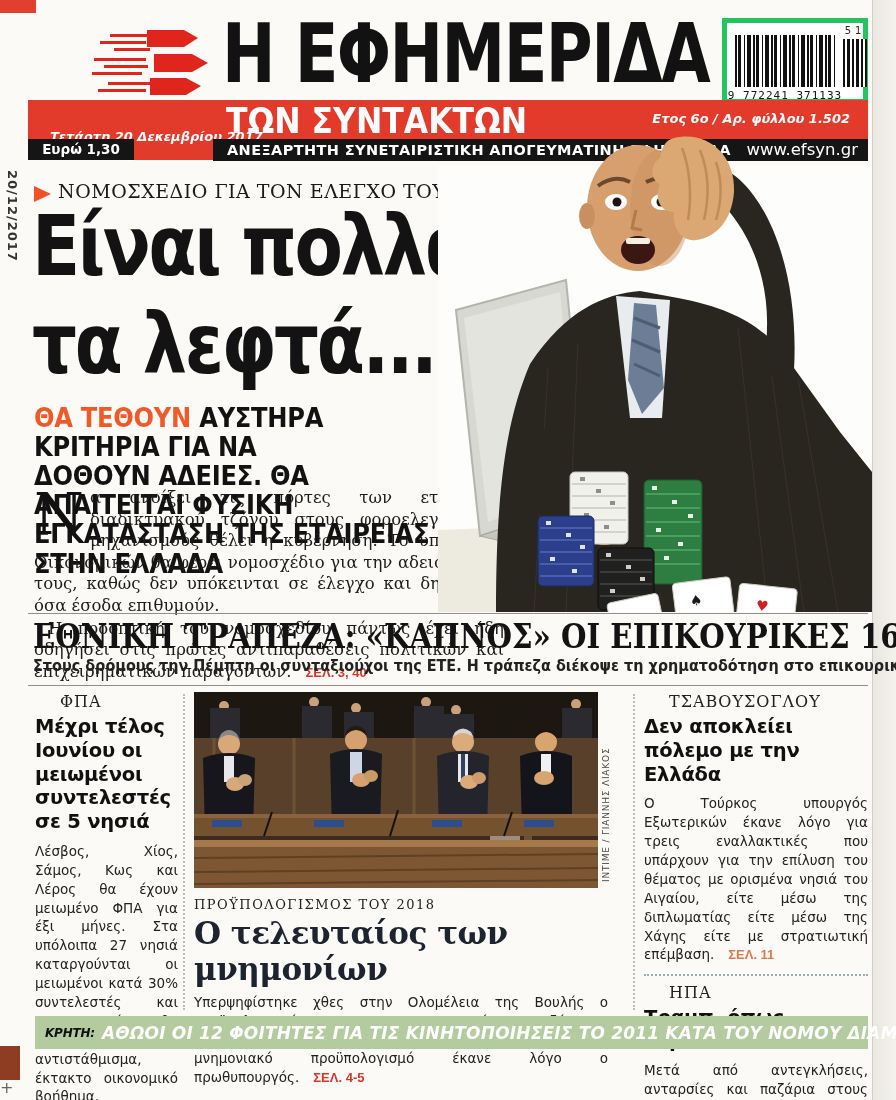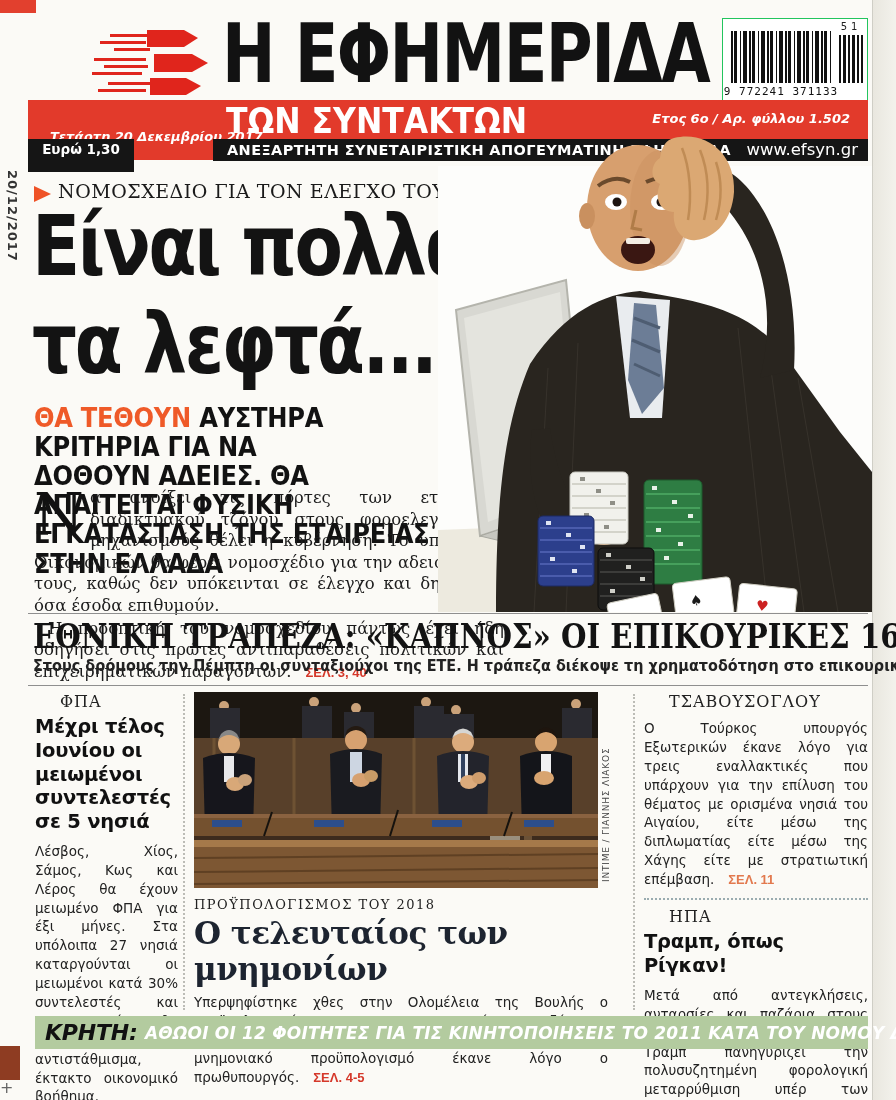--- a/index.html
+++ b/index.html
@@ -9,33 +9,33 @@
 
   
   .corner-mark { left:0; top:0; width:36px; height:13px; background:#e2402e; }
   .spine-mark { left:0; top:1046px; width:20px; height:34px; background:#8e3c22; }
   .reg-mark { left:0px; top:1078px; font-size:16px; color:#666; }
   .page-edge { left:872px; top:0; width:24px; height:1100px; background:linear-gradient(90deg,#e9e7df,#f3f2ec); border-left:1px solid #cfcec6; }
   .edge-date { left:20px; top:170px; transform-origin:0 0; transform:rotate(90deg); font-size:13px; font-weight:bold; color:#333; letter-spacing:1px; white-space:nowrap; }
 
   
   .masthead-title { left:222px; top:6px; font-size:82px; font-weight:bold; letter-spacing:-2px; color:#121212; transform:scaleX(.78); transform-origin:0 0; white-space:nowrap; }
-  .barcode-box { left:722px; top:18px; width:146px; height:86px; background:#fff; border:1px solid #22c55e;text-decoration:underline; }
+  .barcode-box { left:722px; top:18px; width:146px; height:86px; background:#fff; border:5px solid #22c55e;text-decoration:underline; }
   .barcode-main { position:absolute; left:8px; top:12px; width:102px; height:52px;
     background:repeating-linear-gradient(90deg,#111 0 2px,#fff 2px 3px,#111 3px 6px,#fff 6px 9px,#111 9px 10px,#fff 10px 12px,#111 12px 16px,#fff 16px 18px); }
   .barcode-digits { position:absolute; left:0px; top:66px; width:116px; text-align:center; font-family:"DejaVu Sans Mono",monospace; font-size:11px; color:#111; letter-spacing:1px; white-space:nowrap; }
   .barcode-addon { position:absolute; left:116px; top:16px; width:24px; height:48px;
     background:repeating-linear-gradient(90deg,#111 0 2px,#fff 2px 4px,#111 4px 7px,#fff 7px 9px); }
   .barcode-addon-label { position:absolute; left:114px; top:2px; width:28px; text-align:center; font-size:10px; letter-spacing:4px; color:#222; }
 
   .red-band { left:28px; top:100px; width:840px; height:60px; background:#e23a2b; }
   .mast-date { position:absolute; left:22px; top:29px; font-size:13px; font-weight:bold; font-style:italic; color:#fff; }
   .mast-subtitle { position:absolute; left:198px; top:1px; font-size:35px; font-weight:bold; color:#fff; transform:scaleX(.9); transform-origin:0 0; white-space:nowrap; }
   .mast-issue { position:absolute; right:18px; top:11px; font-size:13px; font-weight:bold; font-style:italic; color:#fff; }
-  .price-box { left:28px; top:139px; width:106px; height:33px; background:#151515; color:#fff; font-size:13.5px; font-weight:bold; text-align:center; line-height:21px; }
+  .price-box { left:28px; top:139px; width:106px; height:21px; background:#151515; color:#fff; font-size:13.5px; font-weight:bold; text-align:center; line-height:21px; }
   .tagline-band { left:213px; top:139px; width:655px; height:22px; background:#151515; color:#fff; }
   .tagline { position:absolute; left:14px; top:0; font-size:14.5px; font-weight:bold; line-height:22px; letter-spacing:.4px; white-space:nowrap; }
   .website { position:absolute; right:10px; top:0; font-size:16.5px; font-weight:normal; line-height:22px; }
 
   
   .kicker-triangle { left:34px; top:186px; width:0; height:0; border-left:17px solid #ef5226; border-top:8px solid transparent; border-bottom:8px solid transparent; }
   .lead-kicker { left:58px; top:180px; font-family:"DejaVu Serif",serif; font-size:19px; color:#1a1a1a; letter-spacing:.5px; white-space:nowrap; }
   .lead-h1, .lead-h2 { font-size:84px; font-weight:bold; letter-spacing:-3px; color:#131313; transform:scaleX(.84); transform-origin:0 0; white-space:nowrap; line-height:1; }
   .lead-h1 { left:32px; top:204px; }
   .lead-h2 { left:32px; top:302px; }
@@ -68,21 +68,21 @@
   .col-body { font-size:13.5px; line-height:1.4; color:#222; text-align:justify; margin-top:8px; }
   .center-kicker { font-family:"DejaVu Serif",serif; font-size:13px; letter-spacing:1.5px; color:#222; margin-top:9px; }
   .center-headline { font-family:"DejaVu Serif",serif; font-size:31px; font-weight:bold; color:#1d2430; margin-top:3px; letter-spacing:-.5px; }
   .center-body { font-size:13.5px; line-height:1.38; color:#222; text-align:justify; margin-top:6px; width:414px; }
   .dotted-h { border-top:2px dotted #9aacb0; margin:9px 0 7px 0; }
   .divider-v { width:0; border-left:2px dotted #bcbcb6; top:694px; height:316px; }
   .dv1 { left:183px; } .dv2 { left:633px; }
 
   
   .green-band { left:35px; top:1016px; width:833px; height:33px; background:#b3cb9f; display:flex; align-items:center; padding-left:10px; z-index:2; }
-  .crete-label { font-size:22px; font-weight:bold; font-style:italic; color:#111; letter-spacing:-.2px; }
+  .crete-label { font-size:12px; font-weight:bold; font-style:italic; color:#111; letter-spacing:-.2px; }
   .crete-text { font-size:17.5px; font-weight:bold; font-style:italic; color:#fff; margin-left:7px; white-space:nowrap; transform:scaleX(.97); transform-origin:0 0; letter-spacing:.2px; }
 </style>
 </head>
 <body>
 
 <div class="page">
 
   <div class="abs corner-mark"></div>
   <div class="abs page-edge"></div>
   <div class="abs spine-mark"></div>
@@ -389,20 +389,21 @@
     </svg>
     <div class="center-kicker">ΠΡΟΫΠΟΛΟΓΙΣΜΟΣ ΤΟΥ 2018</div>
     <div class="center-headline">Ο τελευταίος των μνημονίων</div>
     <div class="center-body"><span>Υπερψηφίστηκε χθες στην Ολομέλεια της Βουλής ο προϋπολογισμός του 2018. «Ναι» και από την ανεξάρτητη βουλευτή Θεοδώρα Μεγαλοοικονόμου. Για τον τελευταίο μνημονιακό προϋπολογισμό έκανε λόγο ο πρωθυπουργός.</span><span class="pageref">ΣΕΛ. 4-5</span></div>
   </div>
   <div class="abs photo-credit">INTIME / ΓΙΑΝΝΗΣ ΛΙΑΚΟΣ</div>
 
   <div class="abs col col-right">
     <div>
       <div class="kicker">ΤΣΑΒΟΥΣΟΓΛΟΥ</div>
+      <div class="col-headline">Δεν αποκλείει πόλεμο με την Ελλάδα</div>
       <div class="col-body"><span>Ο Τούρκος υπουργός Εξωτερικών έκανε λόγο για τρεις εναλλακτικές που υπάρχουν για την επίλυση του θέματος με ορισμένα νησιά του Αιγαίου, είτε μέσω της διπλωματίας είτε μέσω της Χάγης είτε με στρατιωτική επέμβαση.</span><span class="pageref orange">ΣΕΛ. 11</span></div>
     </div>
     <div class="dotted-h"></div>
     <div>
       <div class="kicker">ΗΠΑ</div>
       <div class="col-headline">Τραμπ, όπως Ρίγκαν!</div>
       <div class="col-body"><span>Μετά από αντεγκλήσεις, ανταρσίες και παζάρια στους κόλπους των Ρεπουμπλικανών, ο Τραμπ πανηγυρίζει την πολυσυζητημένη φορολογική μεταρρύθμιση υπέρ των πλουσιότερων Αμερικανών, την ώρα που κορυφώνονται οι αντιδράσεις για το νέο «στρατηγικό δόγμα» των ΗΠΑ.</span></div>
     </div>
   </div>
 

